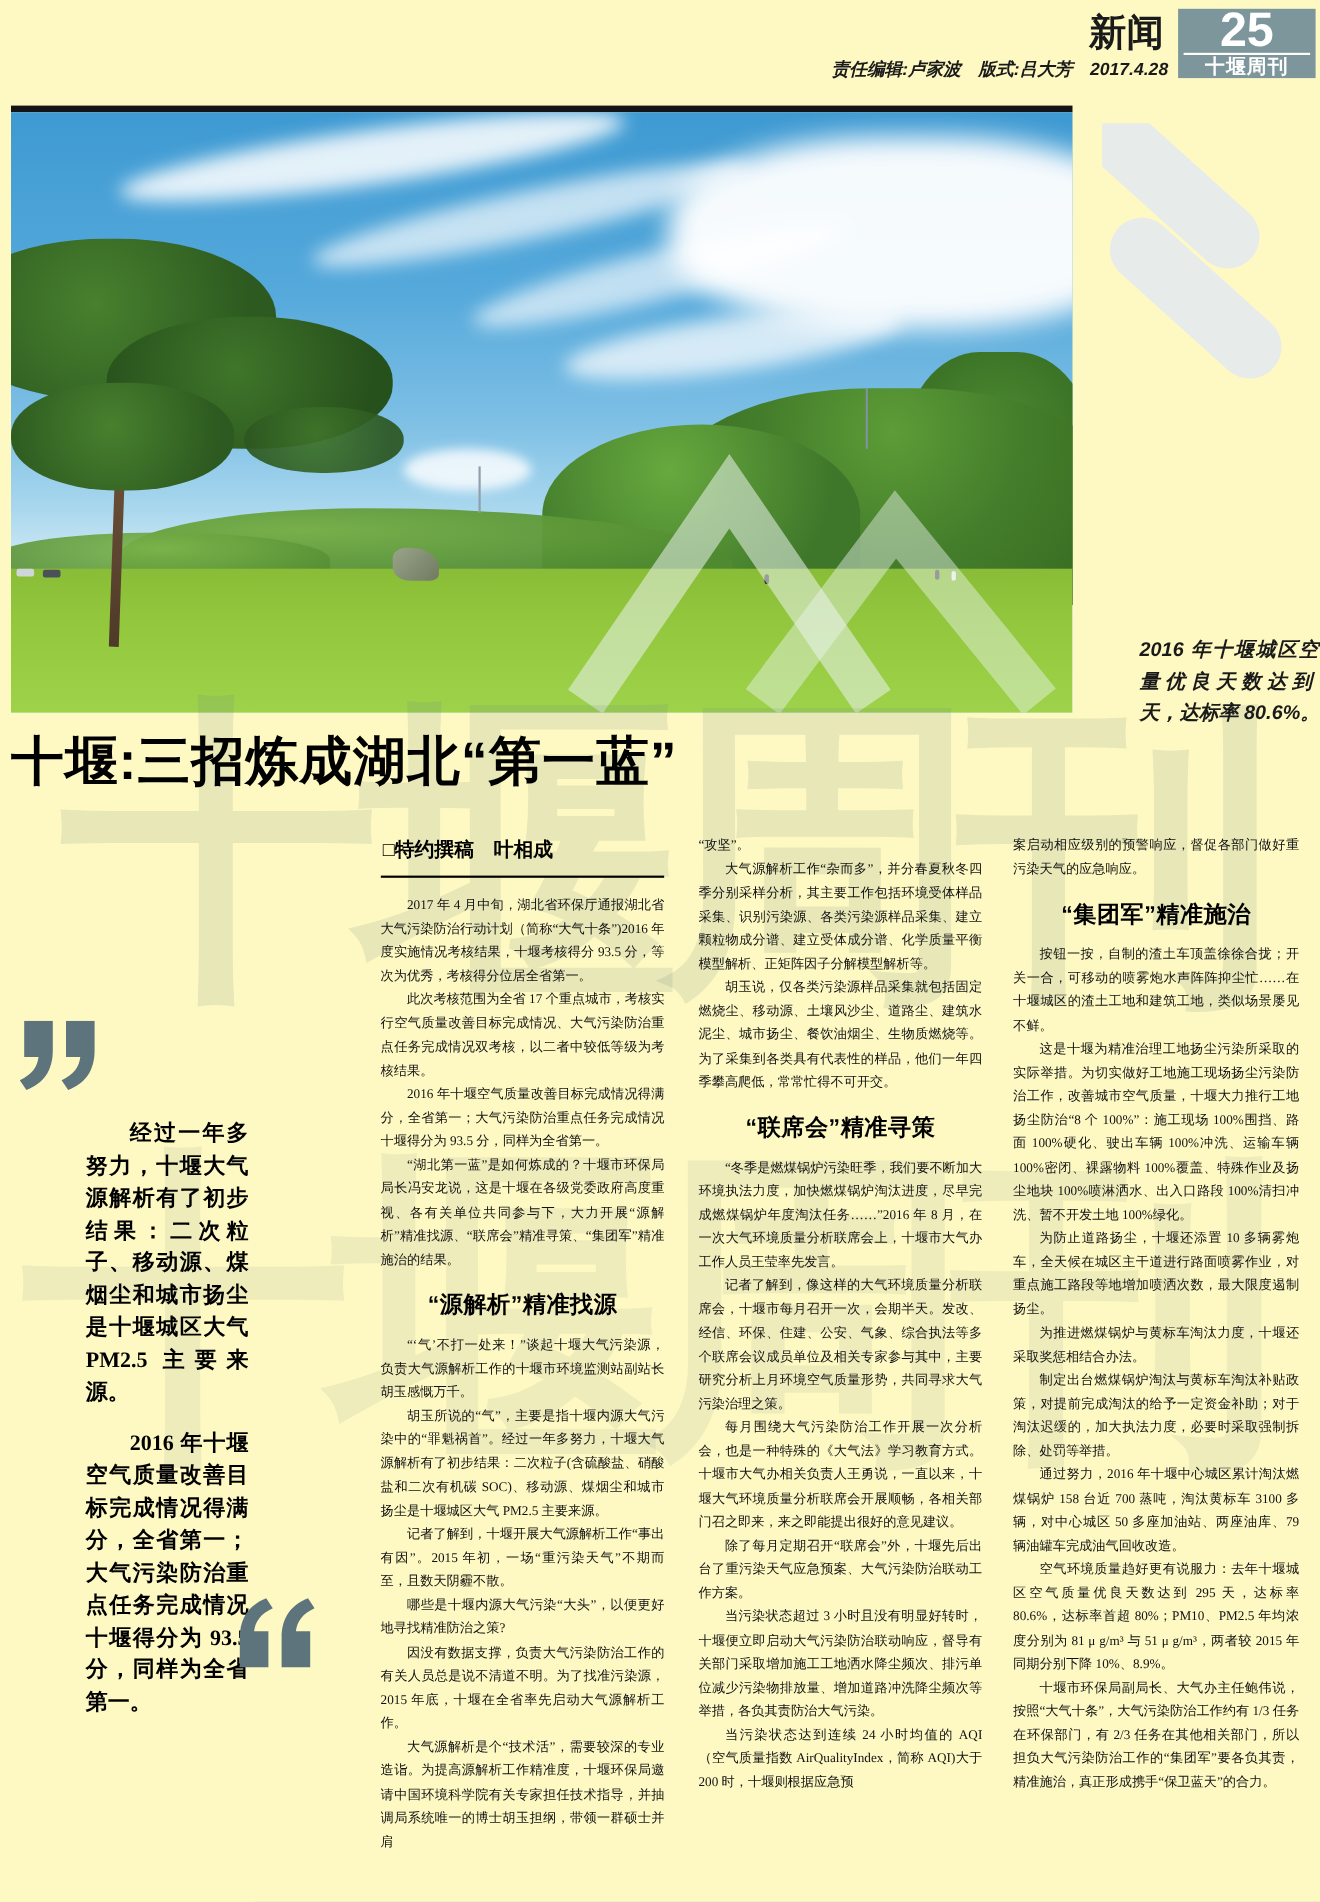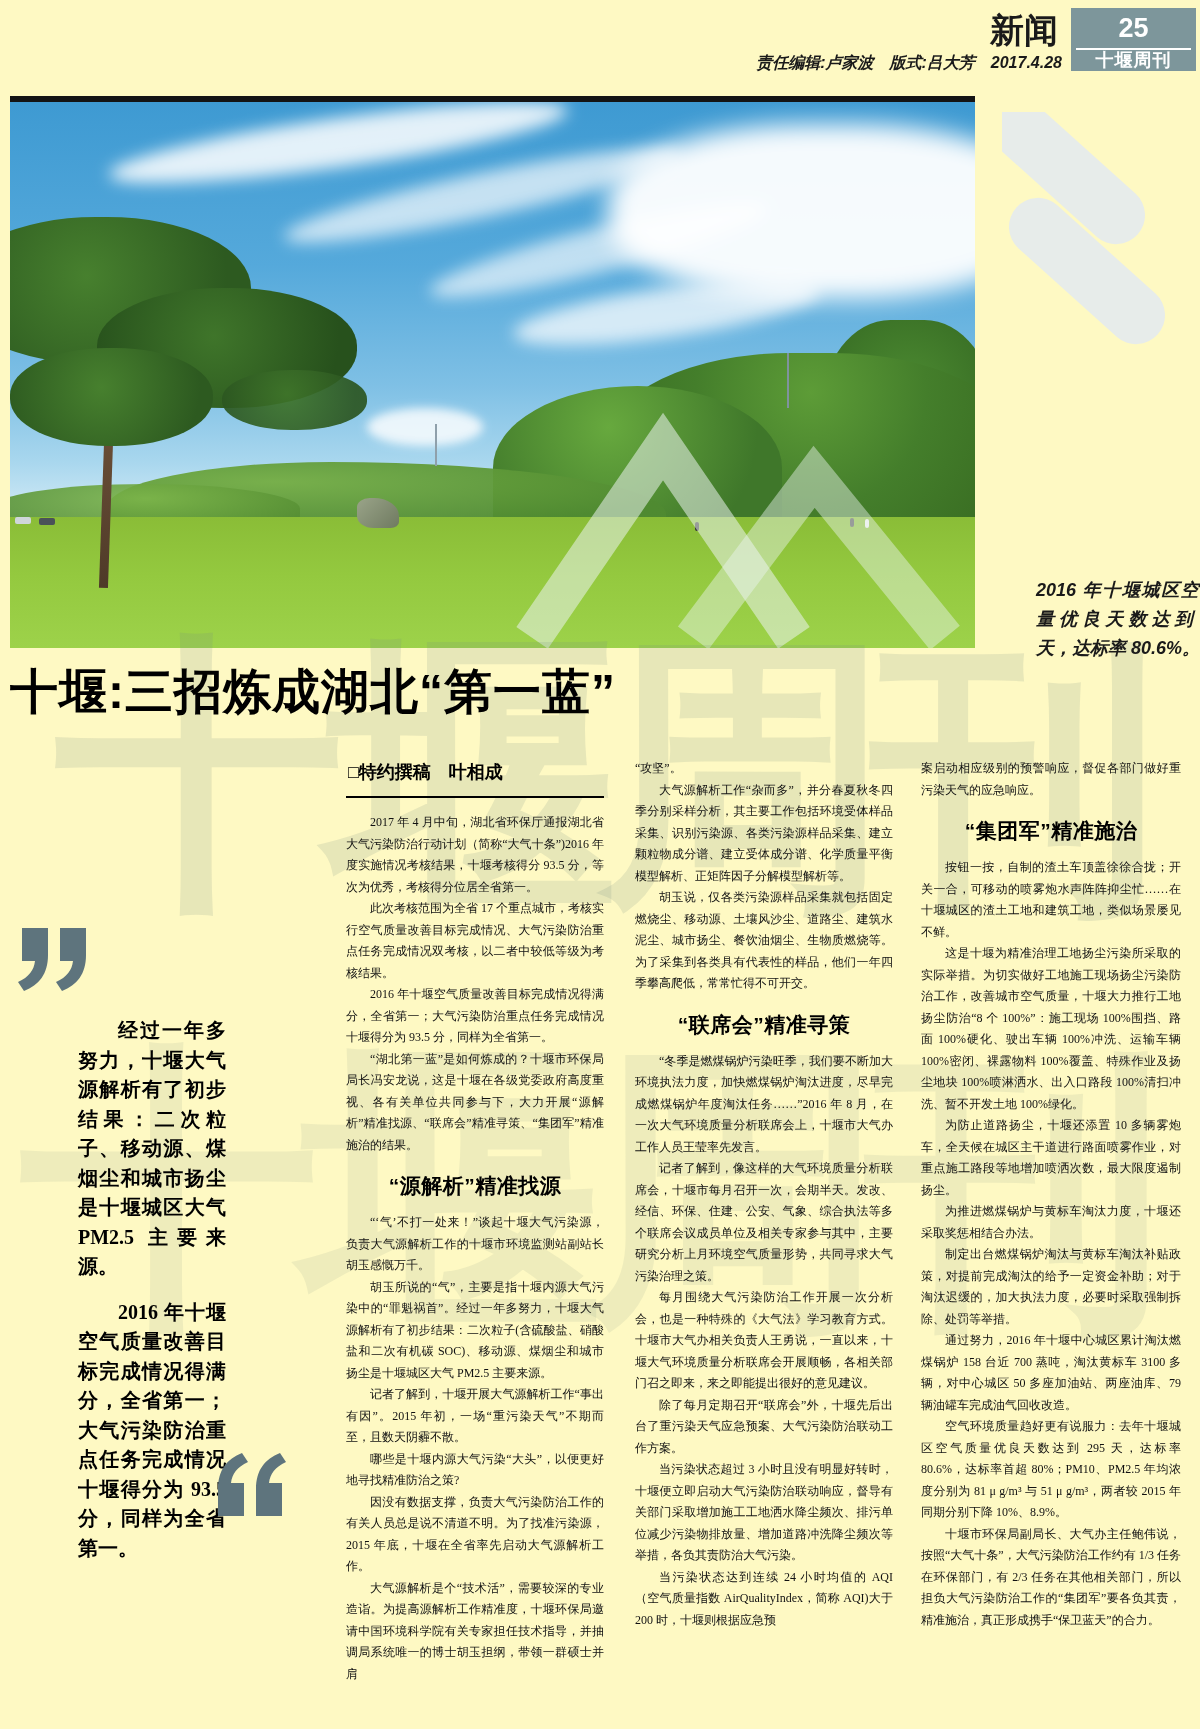--- a/index.html
+++ b/index.html
@@ -4,21 +4,21 @@
 <style>
   html,body{margin:0;padding:0;background:#9a9a9a;}
   .page{position:relative;width:1200px;height:1729px;background:#fef9c3;overflow:hidden;
         font-family:"Liberation Serif",serif;color:#1a1a1a;}
 
   
   .section-label{position:absolute;top:14px;right:142px;font-weight:bold;font-size:34px;line-height:1;z-index:3;}
   .editor-line{position:absolute;top:53px;right:138px;font-family:"Liberation Sans",sans-serif;
                font-weight:bold;font-style:italic;font-size:16px;white-space:nowrap;z-index:3;}
   .pagebox{position:absolute;left:1071px;top:8px;width:125px;height:63px;background:#7d969b;color:#fff;z-index:3;}
-  .pagenum{font-family:"Liberation Sans",sans-serif;font-weight:bold;font-size:27px;line-height:40px;text-align:center;}
+  .pagenum{font-family:"Liberation Sans",sans-serif;font-weight:bold;font-size:44px;line-height:40px;text-align:center;}
   .pagebox-divider{height:2px;background:#fff;margin:0 5px;}
   .pubname{font-weight:bold;font-size:18px;line-height:20px;text-align:center;letter-spacing:1px;}
 
   
   .photo-topbar{position:absolute;left:10px;top:96px;width:965px;height:6px;background:#141414;}
   .photo{position:absolute;left:10px;top:102px;width:965px;height:546px;overflow:hidden;
          background:linear-gradient(180deg,#3e9ad2 0%,#55a9db 30%,#7fc0e5 52%,#a9d7ee 66%,#cfe9f5 75%,#d9eef7 78%);}
   .cl{position:absolute;border-radius:50%;background:rgba(255,255,255,.85);filter:blur(8px);}
   .cl1{left:10%;top:3%;width:48%;height:9%;transform:rotate(-8deg);}
   .cl2{left:28%;top:13%;width:42%;height:8%;transform:rotate(-12deg);opacity:.8;}

